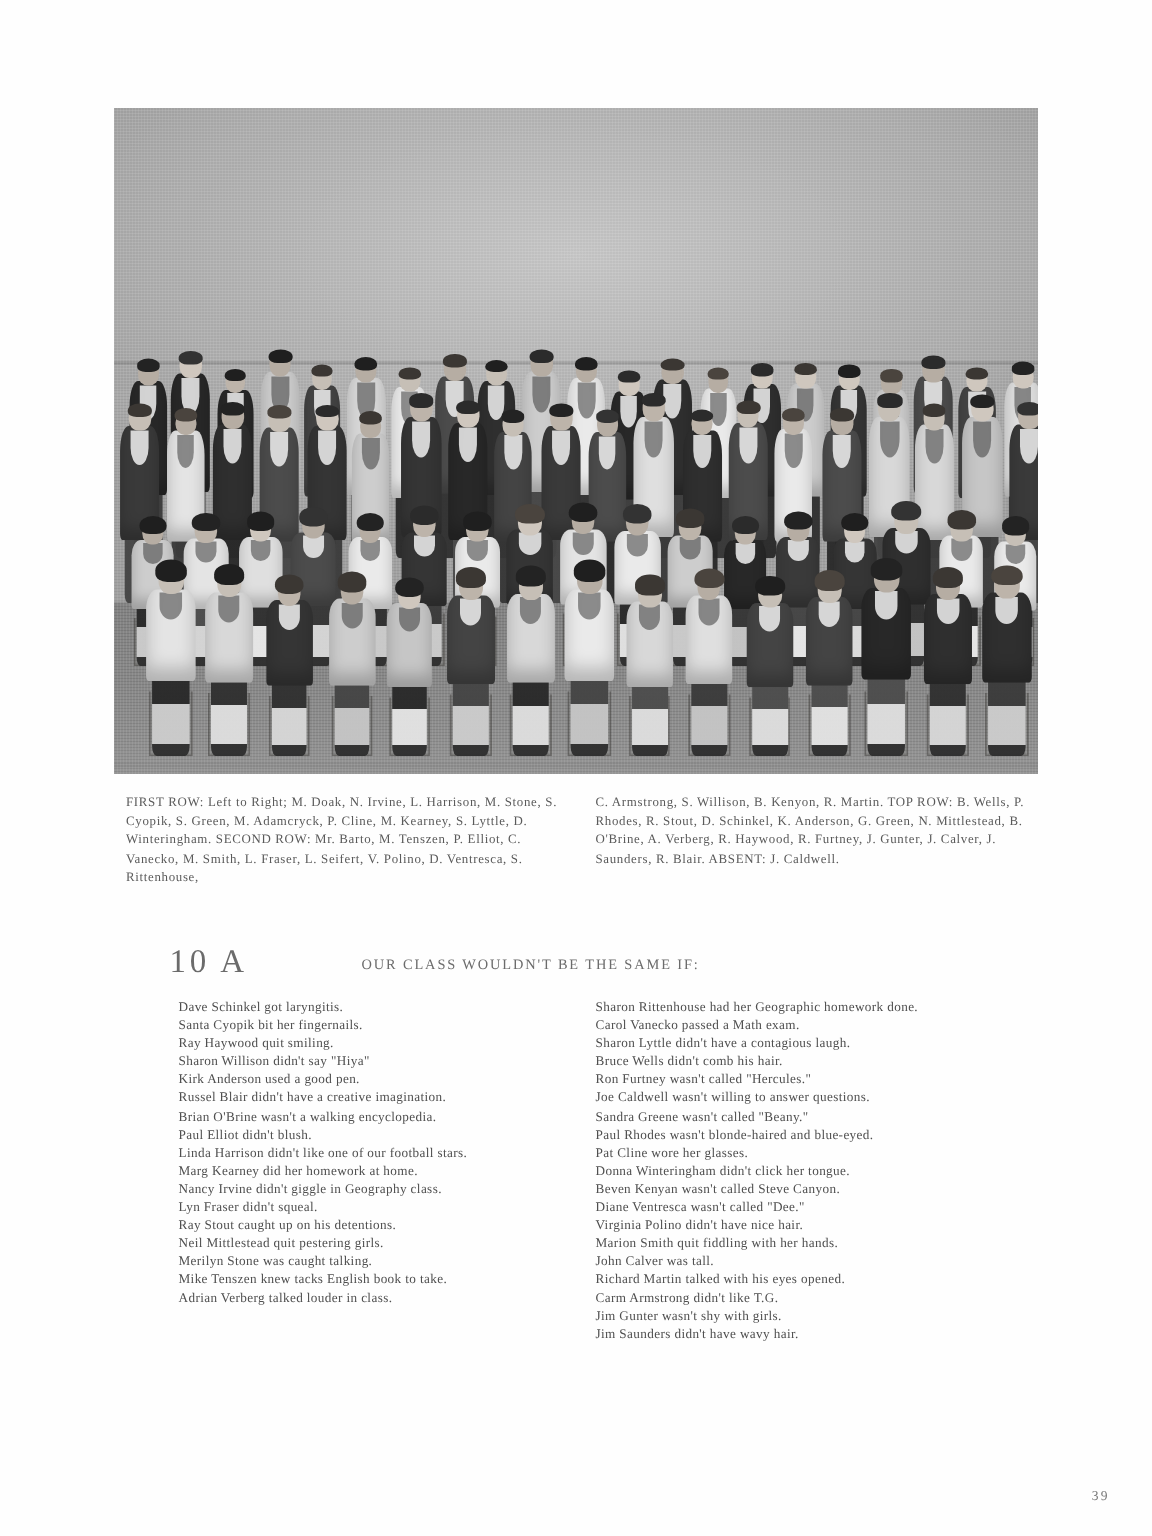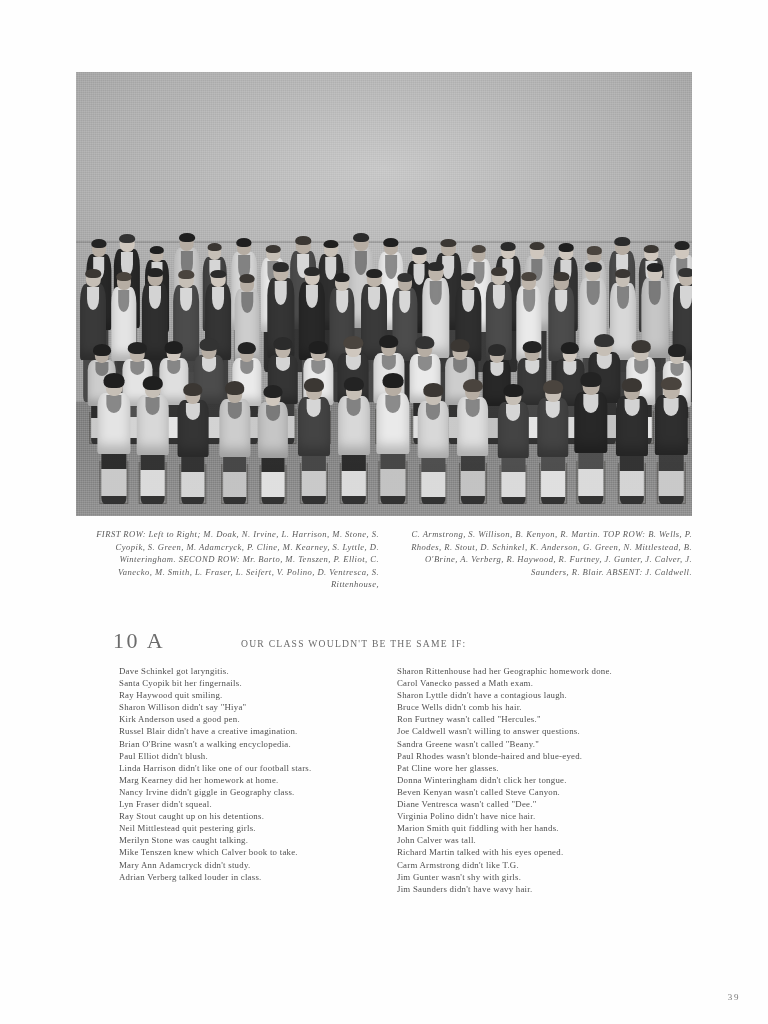--- a/index.html
+++ b/index.html
@@ -101,22 +101,21 @@
     position: absolute;
     left: 84px;
     top: 528px;
     width: 608px;
     display: flex;
     gap: 18px;
     font-size: 8.6px;
     line-height: 12.6px;
     letter-spacing: 0.45px;
     color: #5a5a5a;
-    text-align: right;
-    font-style: italic;
+    text-align: left;
   }
   .caption .col { width: 295px; }
   .caption p { margin: 0; }
 
   
   .class-head {
     position: absolute;
     left: 113px;
     top: 628px;
     width: 580px;
@@ -755,22 +754,21 @@
           <li>Russel Blair didn't have a creative imagination.</li>
           <li>Brian O'Brine wasn't a walking encyclopedia.</li>
           <li>Paul Elliot didn't blush.</li>
           <li>Linda Harrison didn't like one of our football stars.</li>
           <li>Marg Kearney did her homework at home.</li>
           <li>Nancy Irvine didn't giggle in  Geography class.</li>
           <li>Lyn Fraser didn't squeal.</li>
           <li>Ray Stout caught up on his detentions.</li>
           <li>Neil Mittlestead quit pestering girls.</li>
           <li>Merilyn Stone was caught talking.</li>
-          <li>Mike Tenszen knew which Calver book to take.</li>
-          <li>Mary Ann Adamcryck didn't study.</li>
+          <li>Mike Tenszen knew tacks English book to take.</li>
           <li>Adrian Verberg talked louder in class.</li>
         </ul>
     </div>
     <div class="col">
       <ul id="list-right">
           <li>Sharon Rittenhouse had her Geographic homework done.</li>
           <li>Carol Vanecko passed a Math exam.</li>
           <li>Sharon Lyttle didn't have a contagious laugh.</li>
           <li>Bruce Wells didn't comb his hair.</li>
           <li>Ron Furtney wasn't called "Hercules."</li>

